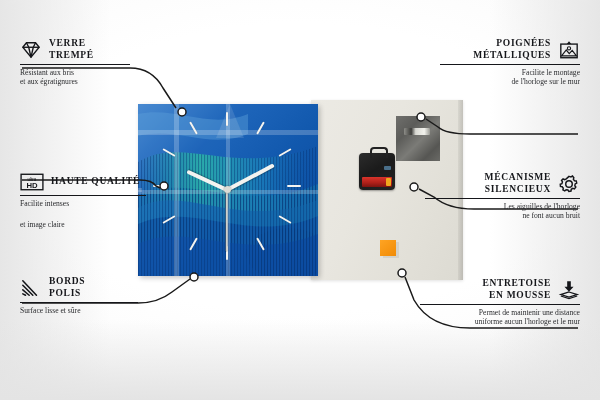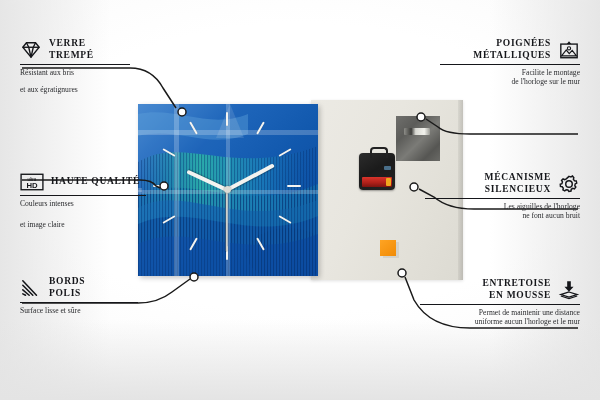--- a/index.html
+++ b/index.html
@@ -213,38 +213,38 @@
         </g>
           </svg>
       </span>
       <div>
         <div class="co-title">VERRE</div>
         <div class="co-title">TREMPÉ</div>
       </div>
     </div>
     <div class="co-rule" style="width:110px;"></div>
     <div class="co-sub">Résistant aux bris</div>
-    <div class="co-sub" style="margin-top:8px;">et aux égratignures</div>
+    <div class="co-sub" style="margin-top:0;">et aux égratignures</div>
   </div>
 
   <div class="callout left" style="left:20px;top:172px;width:140px;">
     <div class="co-head">
       <span class="ico" style="width:24px;">
         <svg viewBox="0 0 26 22">
           <rect x="1" y="2.5" width="24" height="17" fill="none" stroke="currentColor" stroke-width="1.5"></rect>
           <text x="13" y="9.6" font-family="Liberation Sans, sans-serif" font-size="5" text-anchor="middle" fill="currentColor">ultra</text>
           <text x="13" y="17.4" font-family="Liberation Sans, sans-serif" font-size="8.5" font-weight="bold" text-anchor="middle" fill="currentColor">HD</text>
         </svg>
       </span>
       <div>
         <div class="co-title">HAUTE QUALITÉ</div>
       </div>
     </div>
     <div class="co-rule" style="width:126px;"></div>
-    <div class="co-sub">Couleurs intenses</div>
+    <div class="co-sub">Facilite intenses</div>
     <div class="co-sub" style="margin-top:12px;">et image claire</div>
   </div>
 
   <div class="callout left" style="left:20px;top:276px;width:130px;">
     <div class="co-head">
       <span class="ico">
         <svg viewBox="0 0 24 22">
             <g stroke="currentColor" stroke-width="1.7" fill="none" stroke-linecap="round">
           <path d="M3 3 L18 19"></path>
               <path d="M3 8 L14 19"></path>

